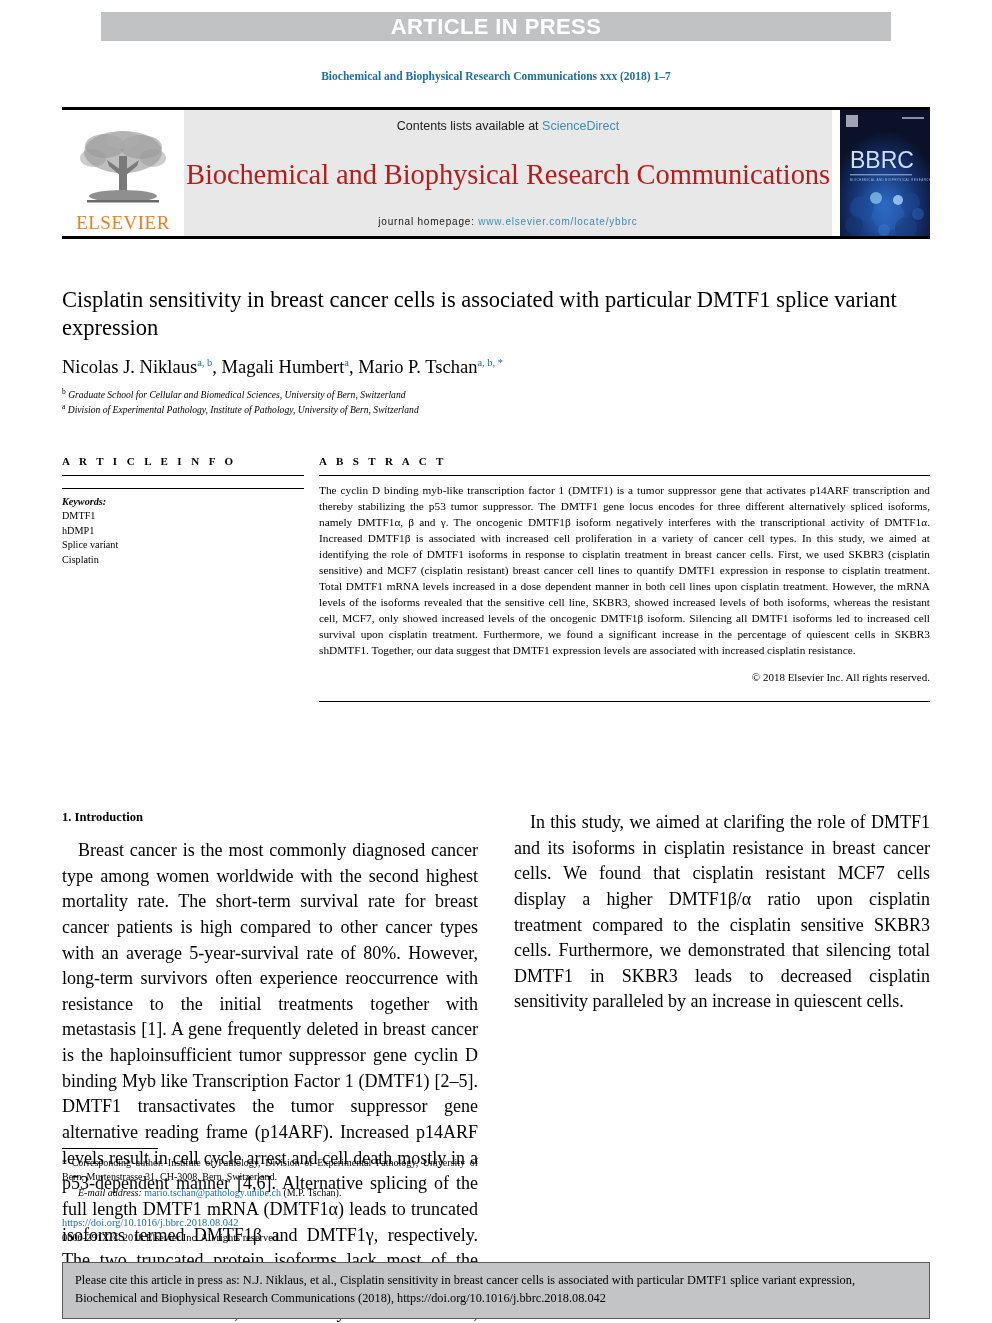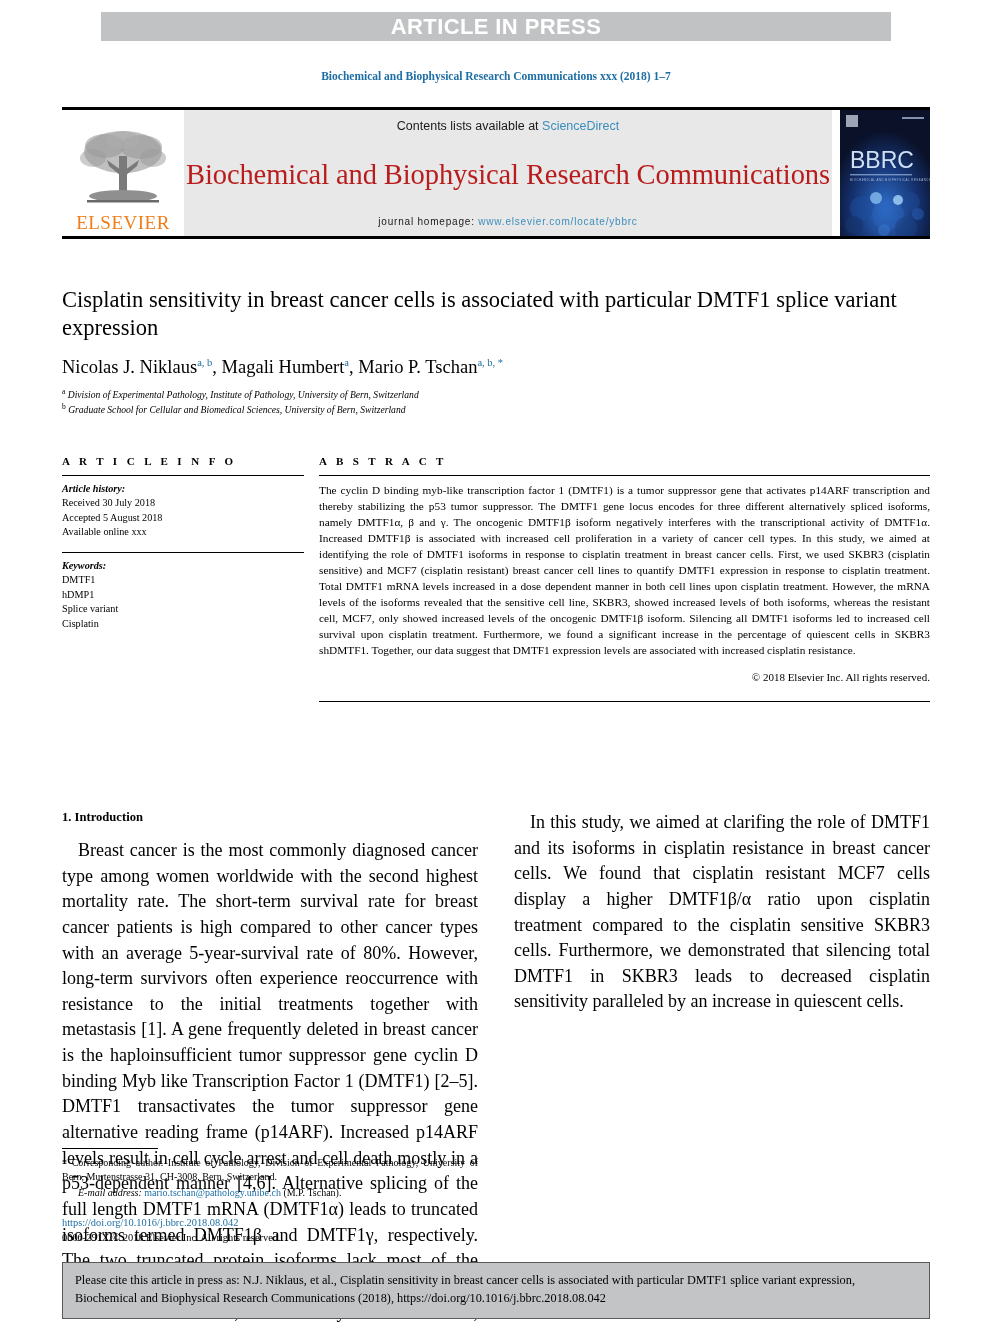--- a/index.html
+++ b/index.html
@@ -348,36 +348,30 @@
   </div>
 
   <div class="title-block">
     <h1 class="art-title">Cisplatin sensitivity in breast cancer cells is associated with particular DMTF1 splice variant expression</h1>
     <div class="authors">
       <span>Nicolas J. Niklaus</span><sup class="aff-mark">a, b</sup>,
       <span>Magali Humbert</span><sup class="aff-mark">a</sup>,
       <span>Mario P. Tschan</span><sup class="aff-mark">a, b, *</sup>
     </div>
     <div class="affiliations">
+      <div><sup>b</sup> <span>Graduate School for Cellular and Biomedical Sciences, University of Bern, Switzerland</span></div>
       <div><sup>a</sup> <span>Division of Experimental Pathology, Institute of Pathology, University of Bern, Switzerland</span></div>
-      <div><sup>b</sup> <span>Graduate School for Cellular and Biomedical Sciences, University of Bern, Switzerland</span></div>
     </div>
   </div>
 
   <div class="info-abstract">
 
     <div class="col-info">
       <div class="sec-head">A R T I C L E   I N F O</div>
       <div class="rule"></div>
-      <div class="info-group">
-        <div class="ital">Article history:</div>
-        <div>Received 30 July 2018</div>
-        <div>Accepted 5 August 2018</div>
-        <div>Available online xxx</div>
-      </div>
       <div class="info-sep"></div>
       <div class="info-group">
         <div class="ital">Keywords:</div>
         <div>DMTF1</div>
         <div>hDMP1</div>
         <div>Splice variant</div>
         <div>Cisplatin</div>
       </div>
     </div>
 

